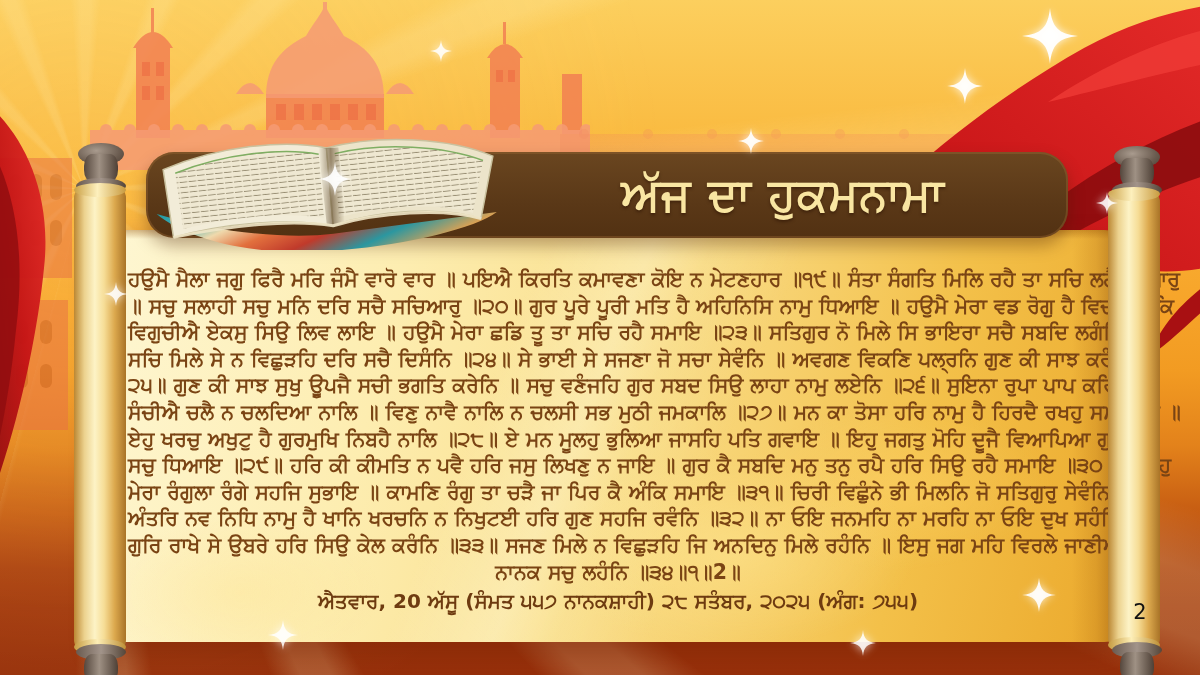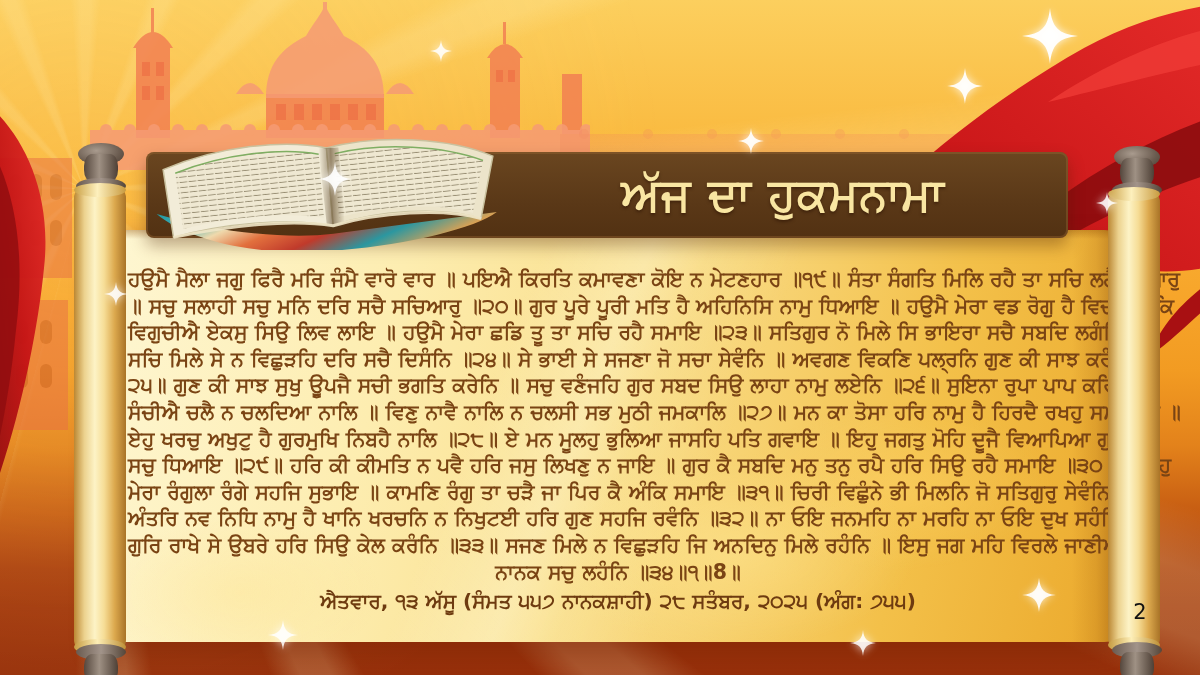--- a/index.html
+++ b/index.html
@@ -31,21 +31,21 @@
     background:linear-gradient(90deg,rgba(120,60,0,0),rgba(150,80,5,.18) 45%,rgba(120,55,0,.38) 80%,rgba(100,45,0,.5));}
   .sheen{position:absolute;inset:0;border-radius:10px 22px 22px 10px;pointer-events:none;
     background:
       linear-gradient(112deg, rgba(255,255,240,0) 38%, rgba(255,255,238,.3) 47%, rgba(255,252,220,.12) 52%, rgba(255,255,240,0) 60%),
       radial-gradient(260px 140px at 62% 78%, rgba(255,232,150,.5), transparent 70%),
       radial-gradient(220px 120px at 78% 62%, rgba(255,214,110,.42), transparent 70%),
       radial-gradient(200px 110px at 14% 88%, rgba(255,226,140,.35), transparent 70%);}
   
   .banner{position:absolute;left:146px;top:152px;width:922px;height:86px;z-index:3;
     background:linear-gradient(180deg,#6a4620,#5a3817 60%,#523112);
-    border-radius:8px;box-sizing:border-box;
+    border-radius:28px;box-sizing:border-box;
     display:flex;align-items:center;justify-content:center;padding-left:352px;
     box-shadow:0 8px 16px rgba(70,25,0,.35), inset 0 0 0 2px rgba(160,110,55,.35);}
   .title{font-size:45px;font-weight:bold;color:#f9e6a2;white-space:nowrap;
     text-shadow:0 2px 3px rgba(40,15,0,.5);letter-spacing:1px;}
   .book{position:absolute;left:150px;top:134px;width:352px;height:116px;z-index:4;}
   
   .roller{position:absolute;width:52px;z-index:5;border-radius:12px;
     background:linear-gradient(90deg,#bb8733 0%,#ecd28e 20%,#fdf3c6 40%,#f6dd96 58%,#dca94e 78%,#a97327 100%);}
   .roller::before{content:'';position:absolute;left:0;right:0;top:-3px;height:14px;border-radius:50%;
     background:linear-gradient(90deg,#caa045,#fdf0bd 45%,#c89a3f);}
@@ -195,23 +195,23 @@
         <div class="hline">॥ ਸਚੁ ਸਲਾਹੀ ਸਚੁ ਮਨਿ ਦਰਿ ਸਚੈ ਸਚਿਆਰੁ ॥੨੦॥ ਗੁਰ ਪੂਰੇ ਪੂਰੀ ਮਤਿ ਹੈ ਅਹਿਨਿਸਿ ਨਾਮੁ ਧਿਆਇ ॥ ਹਉਮੈ ਮੇਰਾ ਵਡ ਰੋਗੁ ਹੈ ਵਿਚਹੁ ਠਾਕਿ</div>
         <div class="hline">ਵਿਗੁਚੀਐ ਏਕਸੁ ਸਿਉ ਲਿਵ ਲਾਇ ॥ ਹਉਮੈ ਮੇਰਾ ਛਡਿ ਤੂ ਤਾ ਸਚਿ ਰਹੈ ਸਮਾਇ ॥੨੩॥ ਸਤਿਗੁਰ ਨੋ ਮਿਲੇ ਸਿ ਭਾਇਰਾ ਸਚੈ ਸਬਦਿ ਲਗੰਨਿ ॥</div>
         <div class="hline">ਸਚਿ ਮਿਲੇ ਸੇ ਨ ਵਿਛੁੜਹਿ ਦਰਿ ਸਚੈ ਦਿਸੰਨਿ ॥੨੪॥ ਸੇ ਭਾਈ ਸੇ ਸਜਣਾ ਜੋ ਸਚਾ ਸੇਵੰਨਿ ॥ ਅਵਗਣ ਵਿਕਣਿ ਪਲ੍ਰਨਿ ਗੁਣ ਕੀ ਸਾਝ ਕਰੰਨਿ੍ ॥</div>
         <div class="hline">੨੫॥ ਗੁਣ ਕੀ ਸਾਝ ਸੁਖੁ ਊਪਜੈ ਸਚੀ ਭਗਤਿ ਕਰੇਨਿ ॥ ਸਚੁ ਵਣੰਜਹਿ ਗੁਰ ਸਬਦ ਸਿਉ ਲਾਹਾ ਨਾਮੁ ਲਏਨਿ ॥੨੬॥ ਸੁਇਨਾ ਰੁਪਾ ਪਾਪ ਕਰਿ ਕਰਿ</div>
         <div class="hline">ਸੰਚੀਐ ਚਲੈ ਨ ਚਲਦਿਆ ਨਾਲਿ ॥ ਵਿਣੁ ਨਾਵੈ ਨਾਲਿ ਨ ਚਲਸੀ ਸਭ ਮੁਠੀ ਜਮਕਾਲਿ ॥੨੭॥ ਮਨ ਕਾ ਤੋਸਾ ਹਰਿ ਨਾਮੁ ਹੈ ਹਿਰਦੈ ਰਖਹੁ ਸਮ੍ਾਲਿ ॥</div>
         <div class="hline">ਏਹੁ ਖਰਚੁ ਅਖੁਟੁ ਹੈ ਗੁਰਮੁਖਿ ਨਿਬਹੈ ਨਾਲਿ ॥੨੮॥ ਏ ਮਨ ਮੂਲਹੁ ਭੁਲਿਆ ਜਾਸਹਿ ਪਤਿ ਗਵਾਇ ॥ ਇਹੁ ਜਗਤੁ ਮੋਹਿ ਦੂਜੈ ਵਿਆਪਿਆ ਗੁਰਮਤੀ</div>
         <div class="hline">ਸਚੁ ਧਿਆਇ ॥੨੯॥ ਹਰਿ ਕੀ ਕੀਮਤਿ ਨ ਪਵੈ ਹਰਿ ਜਸੁ ਲਿਖਣੁ ਨ ਜਾਇ ॥ ਗੁਰ ਕੈ ਸਬਦਿ ਮਨੁ ਤਨੁ ਰਪੈ ਹਰਿ ਸਿਉ ਰਹੈ ਸਮਾਇ ॥੩੦॥ ਸੋ ਸਹੁ</div>
         <div class="hline">ਮੇਰਾ ਰੰਗੁਲਾ ਰੰਗੇ ਸਹਜਿ ਸੁਭਾਇ ॥ ਕਾਮਣਿ ਰੰਗੁ ਤਾ ਚੜੈ ਜਾ ਪਿਰ ਕੈ ਅੰਕਿ ਸਮਾਇ ॥੩੧॥ ਚਿਰੀ ਵਿਛੁੰਨੇ ਭੀ ਮਿਲਨਿ ਜੋ ਸਤਿਗੁਰੁ ਸੇਵੰਨਿ ॥</div>
         <div class="hline">ਅੰਤਰਿ ਨਵ ਨਿਧਿ ਨਾਮੁ ਹੈ ਖਾਨਿ ਖਰਚਨਿ ਨ ਨਿਖੁਟਈ ਹਰਿ ਗੁਣ ਸਹਜਿ ਰਵੰਨਿ ॥੩੨॥ ਨਾ ਓਇ ਜਨਮਹਿ ਨਾ ਮਰਹਿ ਨਾ ਓਇ ਦੁਖ ਸਹੰਨਿ ॥</div>
         <div class="hline">ਗੁਰਿ ਰਾਖੇ ਸੇ ਉਬਰੇ ਹਰਿ ਸਿਉ ਕੇਲ ਕਰੰਨਿ ॥੩੩॥ ਸਜਣ ਮਿਲੇ ਨ ਵਿਛੁੜਹਿ ਜਿ ਅਨਦਿਨੁ ਮਿਲੇ ਰਹੰਨਿ ॥ ਇਸੁ ਜਗ ਮਹਿ ਵਿਰਲੇ ਜਾਣੀਅਹਿ</div>
-        <div class="hline">ਨਾਨਕ ਸਚੁ ਲਹੰਨਿ ॥੩੪॥੧॥8॥</div>
+        <div class="hline">ਨਾਨਕ ਸਚੁ ਲਹੰਨਿ ॥੩੪॥੧॥2॥</div>
       </div>
-    <div class="dateline">ਐਤਵਾਰ, ੧੩ ਅੱਸੂ (ਸੰਮਤ ੫੫੭ ਨਾਨਕਸ਼ਾਹੀ) ੨੮ ਸਤੰਬਰ, ੨੦੨੫ (ਅੰਗ: ੭੫੫)</div>
+    <div class="dateline">ਐਤਵਾਰ, 20 ਅੱਸੂ (ਸੰਮਤ ੫੫੭ ਨਾਨਕਸ਼ਾਹੀ) ੨੮ ਸਤੰਬਰ, ੨੦੨੫ (ਅੰਗ: ੭੫੫)</div>
   </div>
 
   <div class="banner">
     <div class="title">ਅੱਜ ਦਾ ਹੁਕਮਨਾਮਾ</div>
   </div>
 
   <svg class="book" viewBox="0 0 352 116">
     <defs>
       <pattern id="bp" width="9" height="5.2" patternUnits="userSpaceOnUse" patternTransform="rotate(-4)">
         <rect width="9" height="5.2" fill="#efe8d2"></rect>

